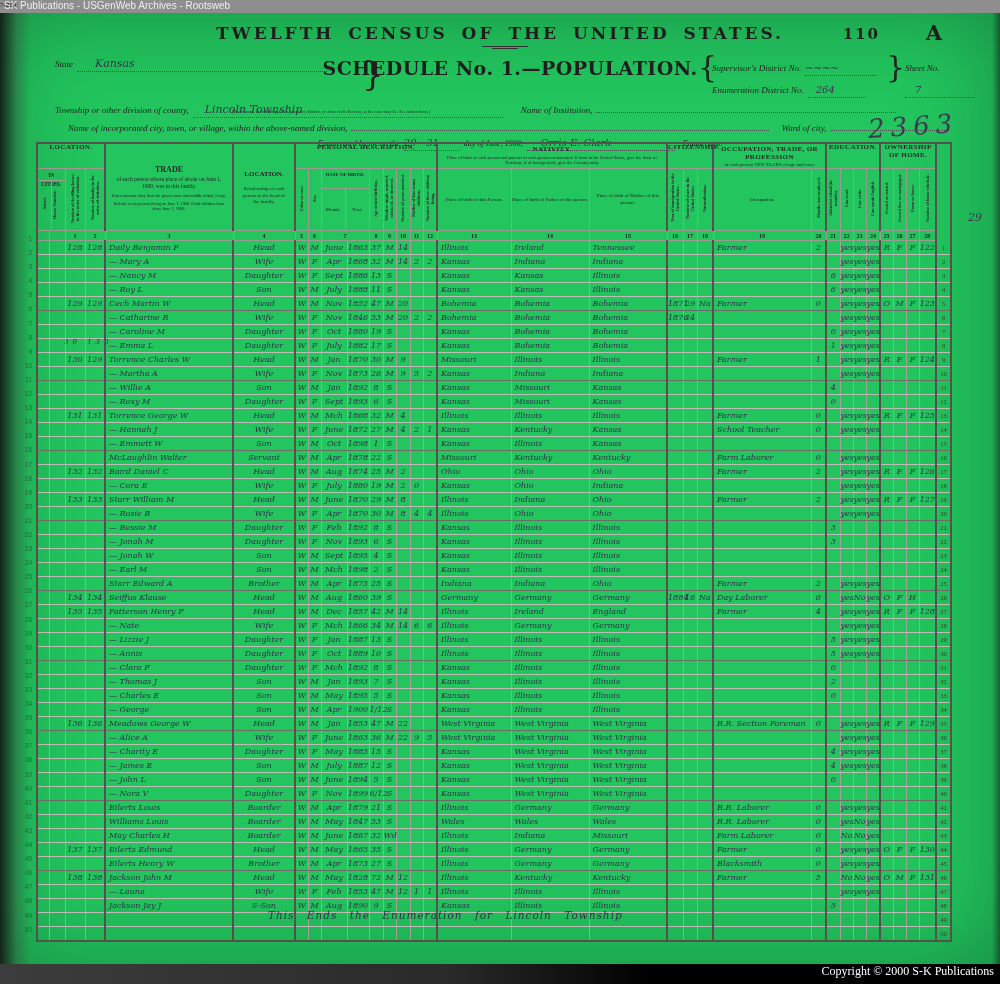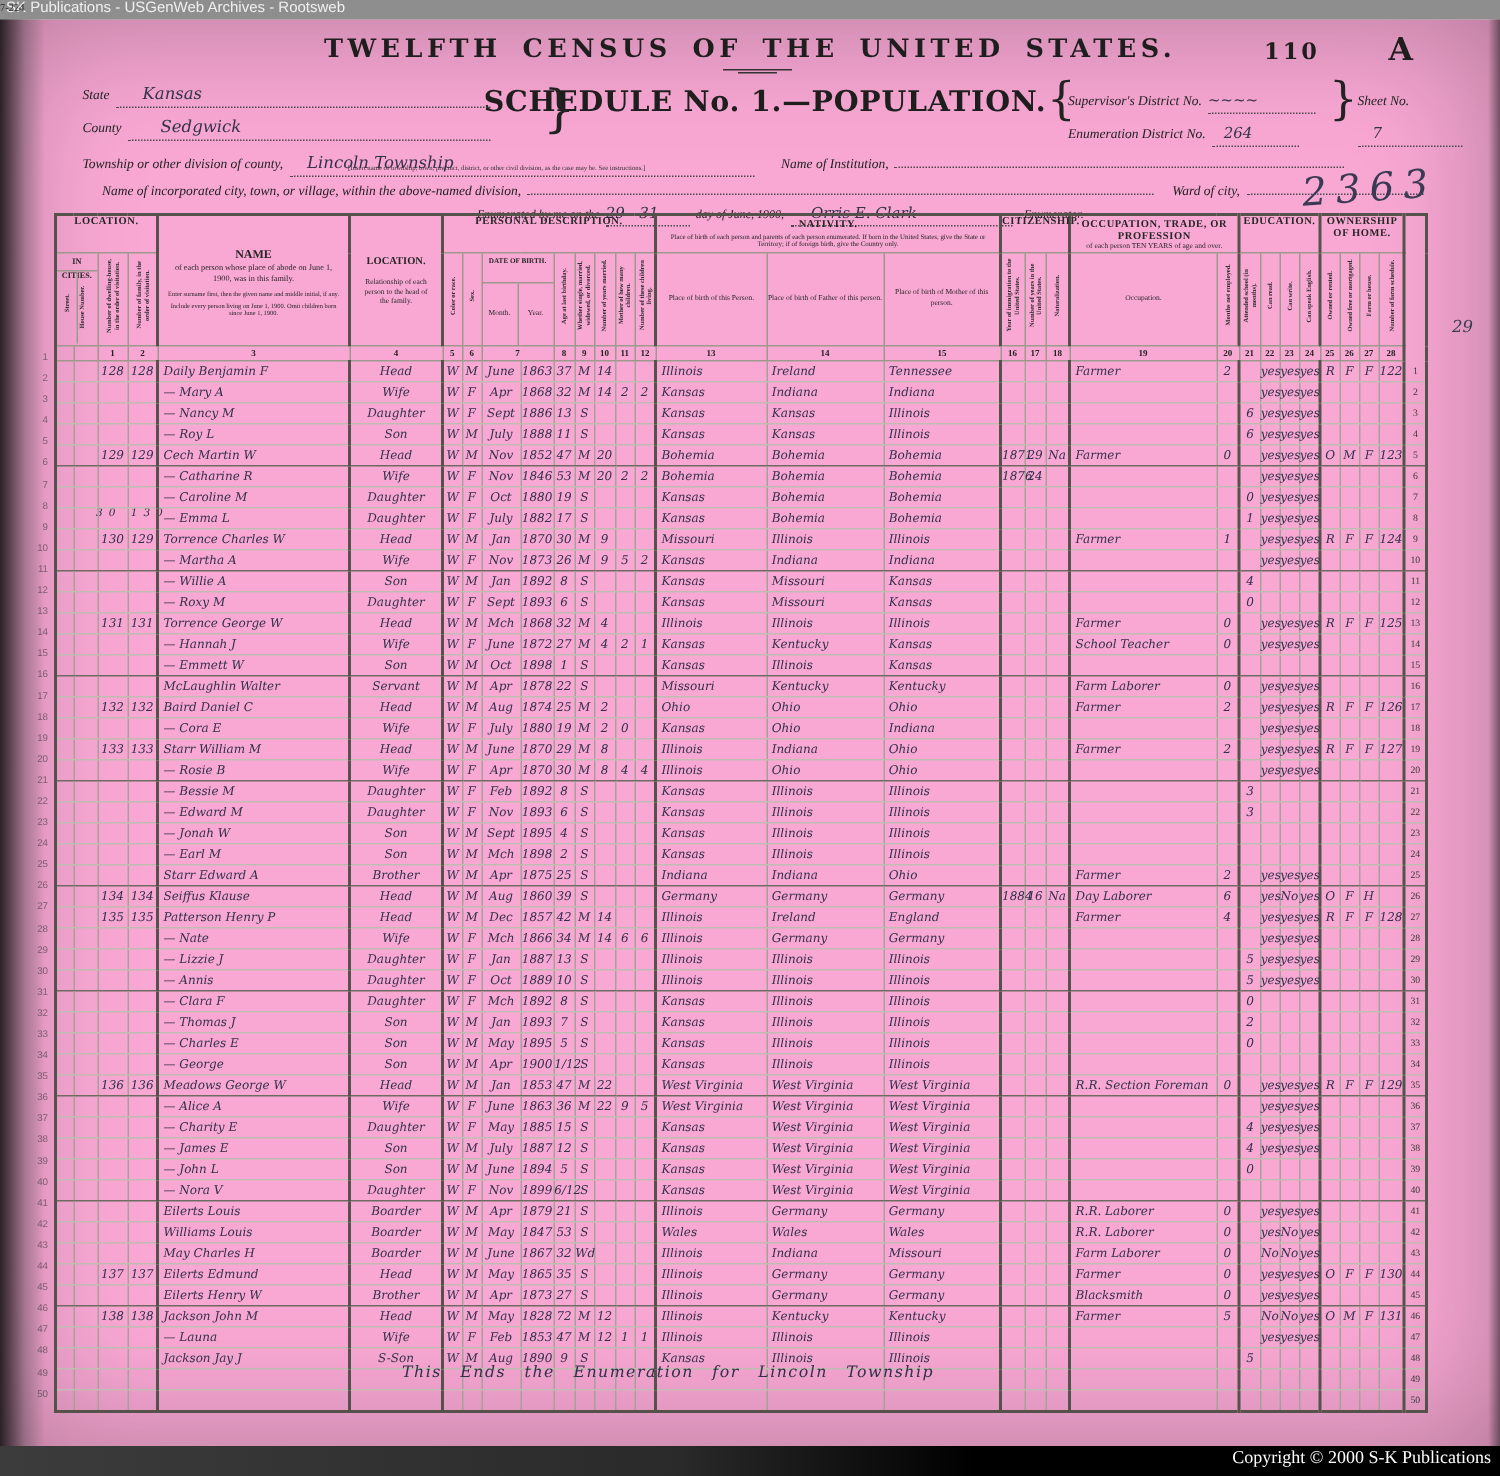--- a/index.html
+++ b/index.html
@@ -1,20 +1,20 @@
 <!DOCTYPE html>
 <html><head>
 <meta charset="utf-8">
 <style>
   html,body{margin:0;padding:0;}
   body{width:1000px;height:984px;position:relative;background:#c9c7c2;font-family:"Liberation Serif",serif;overflow:hidden;}
   .banner-top{position:absolute;top:0;left:0;right:0;height:13px;background:#8e8e8e;z-index:6;}
   .banner-top .bt-text{position:absolute;left:4px;top:0;line-height:13px;font:10px "Liberation Sans",sans-serif;color:#efefef;}
   .banner-top .form-code{position:absolute;left:0;right:0;text-align:left;top:1px;font:7px "Liberation Serif",serif;color:#2a2a2a;}
-  .paper{position:absolute;top:13px;left:0;right:0;bottom:20px;background:#f9a8d4;box-shadow:inset 0 0 90px rgba(0,0,0,.30);}
+  .paper{position:absolute;top:13px;left:0;right:0;bottom:20px;background:#22c55e;box-shadow:inset 0 0 90px rgba(0,0,0,.30);}
   .spine{position:absolute;left:0;top:0;bottom:0;width:30px;background:linear-gradient(90deg,rgba(15,15,15,.85),rgba(60,60,60,.35) 55%,rgba(0,0,0,0));z-index:4;pointer-events:none;}
   .right-edge{position:absolute;right:0;top:0;bottom:0;width:8px;background:linear-gradient(270deg,rgba(20,20,20,.5),rgba(0,0,0,0));z-index:4;pointer-events:none;}
   .banner-bottom{position:absolute;bottom:0;left:0;right:0;height:20px;background:linear-gradient(90deg,#3c3c3c,#2a2a2a 45%,#000 65%);color:#fff;z-index:6;}
   .banner-bottom .cp{position:absolute;right:6px;top:0;line-height:20px;font:12px "Liberation Serif",serif;}
   
   .pt{position:absolute;color:#1e1e1e;}
   .title{left:0;right:0;top:10px;text-align:center;font:bold 17px "DejaVu Serif",serif;letter-spacing:3px;word-spacing:5px;}
   .title-rule{position:absolute;left:482px;top:33px;width:46px;border-top:1px solid #333;}
   .title-rule:after{content:"";position:absolute;left:10px;top:1px;width:26px;border-top:1px solid #333;}
   .pagenum{right:120px;top:12px;font:bold 15px "DejaVu Serif",serif;letter-spacing:2px;}
@@ -79,24 +79,20 @@
 
   <div class="pt title">TWELFTH CENSUS OF THE UNITED STATES.</div>
   <div class="title-rule"></div>
   <div class="pt pagenum">110</div>
   <div class="pt pageletter">A</div>
   <div class="pt schedule">SCHEDULE No. 1.—POPULATION.</div>
 
   <div class="pt" style="left:55px;top:40px;">
     <span class="lbl">State</span>
     <span class="dotline" style="width:250px;"><span class="hw" style="margin-left:18px;">Kansas</span></span>
-  </div>
-  <div class="pt" style="left:55px;top:62px;">
-    <span class="lbl">County</span>
-    <span class="dotline" style="width:242px;"><span class="hw" style="margin-left:22px;">Sedgwick</span></span>
   </div>
   <div class="pt brace" style="left:362px;top:40px;font-size:34px;">}</div>
 
   <div class="pt brace" style="left:698px;top:36px;font-size:30px;">{</div>
   <div class="pt" style="left:712px;top:44px;">
     <span class="lbl">Supervisor's District No.</span>
     <span class="dotline" style="width:72px;"><span class="hw-sm">~~~~</span></span>
   </div>
   <div class="pt" style="left:712px;top:66px;">
     <span class="lbl">Enumeration District No.</span>
@@ -221,21 +217,21 @@
       <col style="width:13px">
         <col style="width:13px">
         <col style="width:13px">
         <col style="width:17px">
       <col style="width:15px">
     </colgroup>
     <thead>
       <tr>
         <th class="band gt" colspan="4">LOCATION.</th>
         <th class="namecell gb" rowspan="2">
-          <div class="t">NAME</div>
+          <div class="t">TRADE</div>
           <div class="d1">of each person whose place of abode on June 1, 1900, was in this family.</div>
           <div class="d2">Enter surname first, then the given name and middle initial, if any.</div>
           <div class="d2">Include every person living on June 1, 1900. Omit children born since June 1, 1900.</div>
         </th>
         <th class="relcell gb" rowspan="2">
           <div class="t">LOCATION.</div>
           <div class="d">Relationship of each person to the head of the family.</div>
         </th>
         <th class="band gt gb" colspan="9">PERSONAL DESCRIPTION.</th>
         <th class="band gb" colspan="3">
@@ -1040,21 +1036,21 @@
           <td></td>
           <td></td>
           <td></td>
           <td class="gb ln">21</td>
         </tr>
         <tr>
           <td></td>
           <td></td>
           <td></td>
           <td></td>
-          <td class="gb al">— Edward M</td>
+          <td class="gb al">— Jonah M</td>
           <td class="gb">Daughter</td>
           <td class="gb">W</td>
           <td>F</td>
           <td>Nov</td>
           <td>1893</td>
           <td>6</td>
           <td>S</td>
           <td></td>
           <td></td>
           <td></td>

